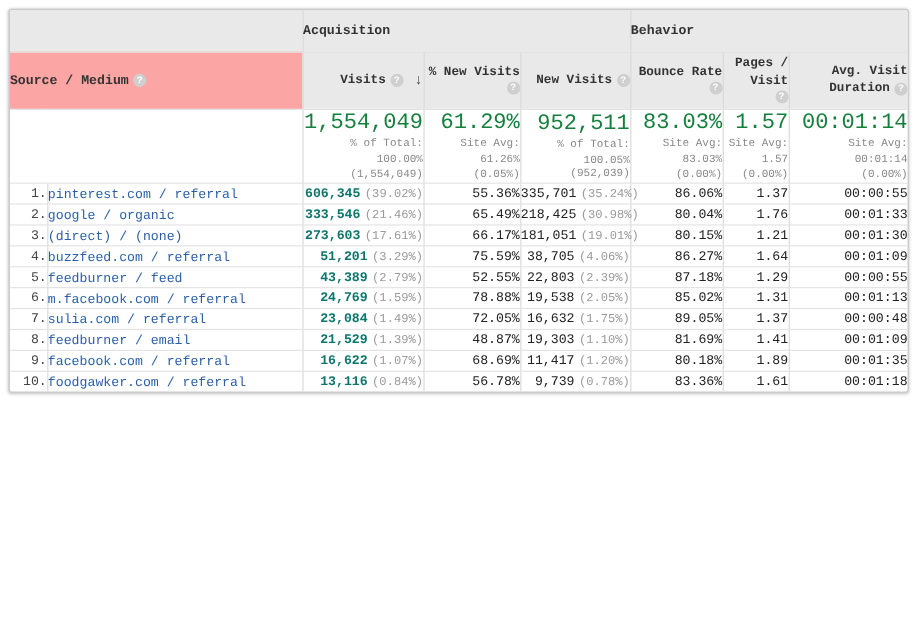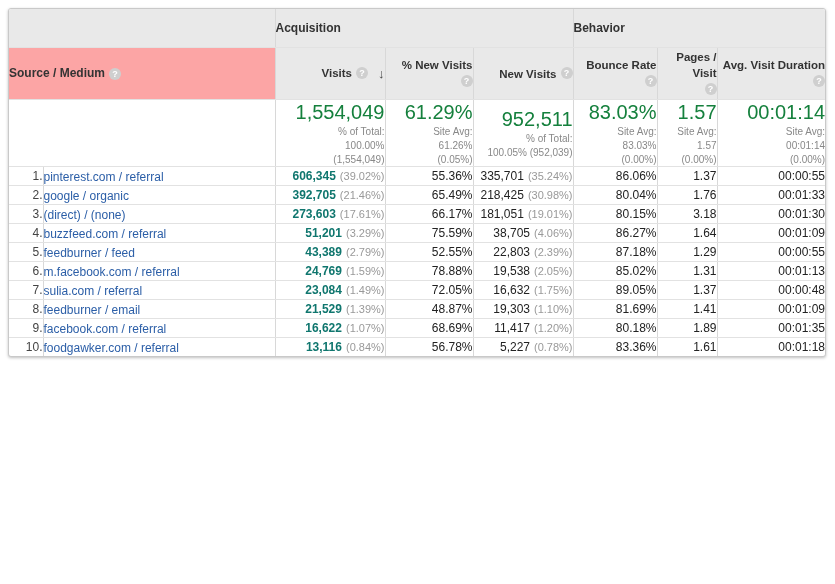--- a/index.html
+++ b/index.html
@@ -22,20 +22,21 @@
     border: 1px solid #c9c9c9;
     border-radius: 3px;
     box-shadow: 0 1px 3px rgba(0,0,0,0.25);
     box-sizing: border-box;
     overflow: hidden;
   }
   table.report {
     border-collapse: collapse;
     width: 100%;
     table-layout: fixed;
+    font-family: Liberation Mono, monospace;
   }
   table.report td, table.report th {
     border-right: 1px solid #d8d8d8;
     border-bottom: 1px solid #e2e2e2;
     padding: 0;
     vertical-align: middle;
   }
   table.report tr > *:last-child { border-right: none; }
 
   
@@ -249,36 +250,36 @@
       <td class="num plain">55.36%</td>
       <td class="num"><span>335,701</span><span class="pct">(35.24%)</span></td>
       <td class="num plain">86.06%</td>
       <td class="num plain">1.37</td>
       <td class="num plain">00:00:55</td>
     </tr>
 
     <tr class="data-row">
       <td class="idx">2.</td>
       <td class="dim-cell"><a class="dim-link">google / organic</a></td>
-      <td class="num"><span class="v">392,705</span><span class="pct">(21.46%)</span></td>
+      <td class="num"><span class="v">333,546</span><span class="pct">(21.46%)</span></td>
       <td class="num plain">65.49%</td>
       <td class="num"><span>218,425</span><span class="pct">(30.98%)</span></td>
       <td class="num plain">80.04%</td>
       <td class="num plain">1.76</td>
       <td class="num plain">00:01:33</td>
     </tr>
 
     <tr class="data-row">
       <td class="idx">3.</td>
       <td class="dim-cell"><a class="dim-link">(direct) / (none)</a></td>
       <td class="num"><span class="v">273,603</span><span class="pct">(17.61%)</span></td>
       <td class="num plain">66.17%</td>
       <td class="num"><span>181,051</span><span class="pct">(19.01%)</span></td>
       <td class="num plain">80.15%</td>
-      <td class="num plain">3.18</td>
+      <td class="num plain">1.21</td>
       <td class="num plain">00:01:30</td>
     </tr>
 
     <tr class="data-row">
       <td class="idx">4.</td>
       <td class="dim-cell"><a class="dim-link">buzzfeed.com / referral</a></td>
       <td class="num"><span class="v">51,201</span><span class="pct">(3.29%)</span></td>
       <td class="num plain">75.59%</td>
       <td class="num"><span>38,705</span><span class="pct">(4.06%)</span></td>
       <td class="num plain">86.27%</td>
@@ -339,20 +340,20 @@
       <td class="num plain">80.18%</td>
       <td class="num plain">1.89</td>
       <td class="num plain">00:01:35</td>
     </tr>
 
     <tr class="data-row">
       <td class="idx">10.</td>
       <td class="dim-cell"><a class="dim-link">foodgawker.com / referral</a></td>
       <td class="num"><span class="v">13,116</span><span class="pct">(0.84%)</span></td>
       <td class="num plain">56.78%</td>
-      <td class="num"><span>5,227</span><span class="pct">(0.78%)</span></td>
+      <td class="num"><span>9,739</span><span class="pct">(0.78%)</span></td>
       <td class="num plain">83.36%</td>
       <td class="num plain">1.61</td>
       <td class="num plain">00:01:18</td>
     </tr>
   </tbody>
 </table>
 </div>
 
 </body></html>

